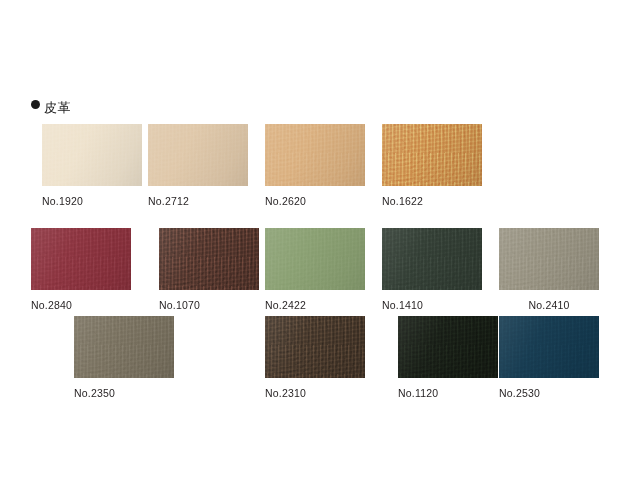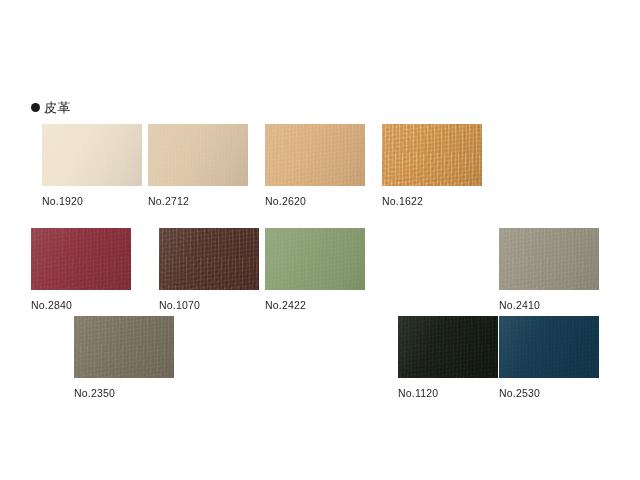--- a/index.html
+++ b/index.html
@@ -24,21 +24,21 @@
     height: 480px;
     background: #ffffff;
   }
 
   
   .section-head {
     position: absolute;
     left: 31px;
     top: 100px;
     display: flex;
-    align-items: center;
+    align-items: flex-start;
     gap: 2px;
     font-size: 13px;
     line-height: 15px;
     letter-spacing: 0.4px;
     color: #1a1a1a;
     white-space: nowrap;
   }
   .bullet-dot {
     width: 9px;
     height: 9px;
@@ -178,36 +178,50 @@
           </div>
           <div class="label">No.1070</div>
         </div>
         <div class="cell" style="left: 234px; width: 116px;">
           <div class="swatch" title="No.2422" style="width: 100px; height: 62px; background: rgb(139, 161, 115);">
             <div class="grain soft"></div>
             <div class="sheen"></div>
           </div>
           <div class="label">No.2422</div>
         </div>
-        <div class="cell" style="left: 468px; width: 100px;">
+        <div class="cell" style="left: 351px; width: 100px;">
+          <div class="swatch" title="No.1410" style="width: 100px; height: 62px; background: rgb(51, 63, 53);">
+            <div class="grain medium"></div>
+            <div class="sheen"></div>
+          </div>
+          <div class="label">No.1410</div>
+        </div>
+        <div class="cell" style="left: 468px; width: 100px; text-align: center;">
           <div class="swatch" title="No.2410" style="width: 100px; height: 62px; background: rgb(154, 149, 132);">
             <div class="grain medium"></div>
             <div class="sheen"></div>
           </div>
           <div class="label">No.2410</div>
         </div>
       </div>
       <div class="grid-row" style="height: 88px;">
         <div class="cell" style="left: 0px; width: 108px; padding-left: 43px;">
           <div class="swatch" title="No.2350" style="width: 100px; height: 62px; background: rgb(124, 116, 98);">
             <div class="grain medium"></div>
             <div class="sheen"></div>
           </div>
           <div class="label">No.2350</div>
         </div>
+        <div class="cell" style="left: 234px; width: 100px;">
+          <div class="swatch" title="No.2310" style="width: 100px; height: 62px; background: rgb(74, 58, 44);">
+            <div class="grain strong"></div>
+            <div class="sheen"></div>
+          </div>
+          <div class="label">No.2310</div>
+        </div>
         <div class="cell" style="left: 351px; width: 100px; margin-left: 16px;">
           <div class="swatch" title="No.1120" style="width: 100px; height: 62px; background: rgb(23, 30, 21);">
             <div class="grain strong"></div>
             <div class="sheen"></div>
           </div>
           <div class="label">No.1120</div>
         </div>
         <div class="cell" style="left: 468px; width: 100px;">
           <div class="swatch" title="No.2530" style="width: 100px; height: 62px; background: rgb(20, 58, 80);">
             <div class="grain soft"></div>

